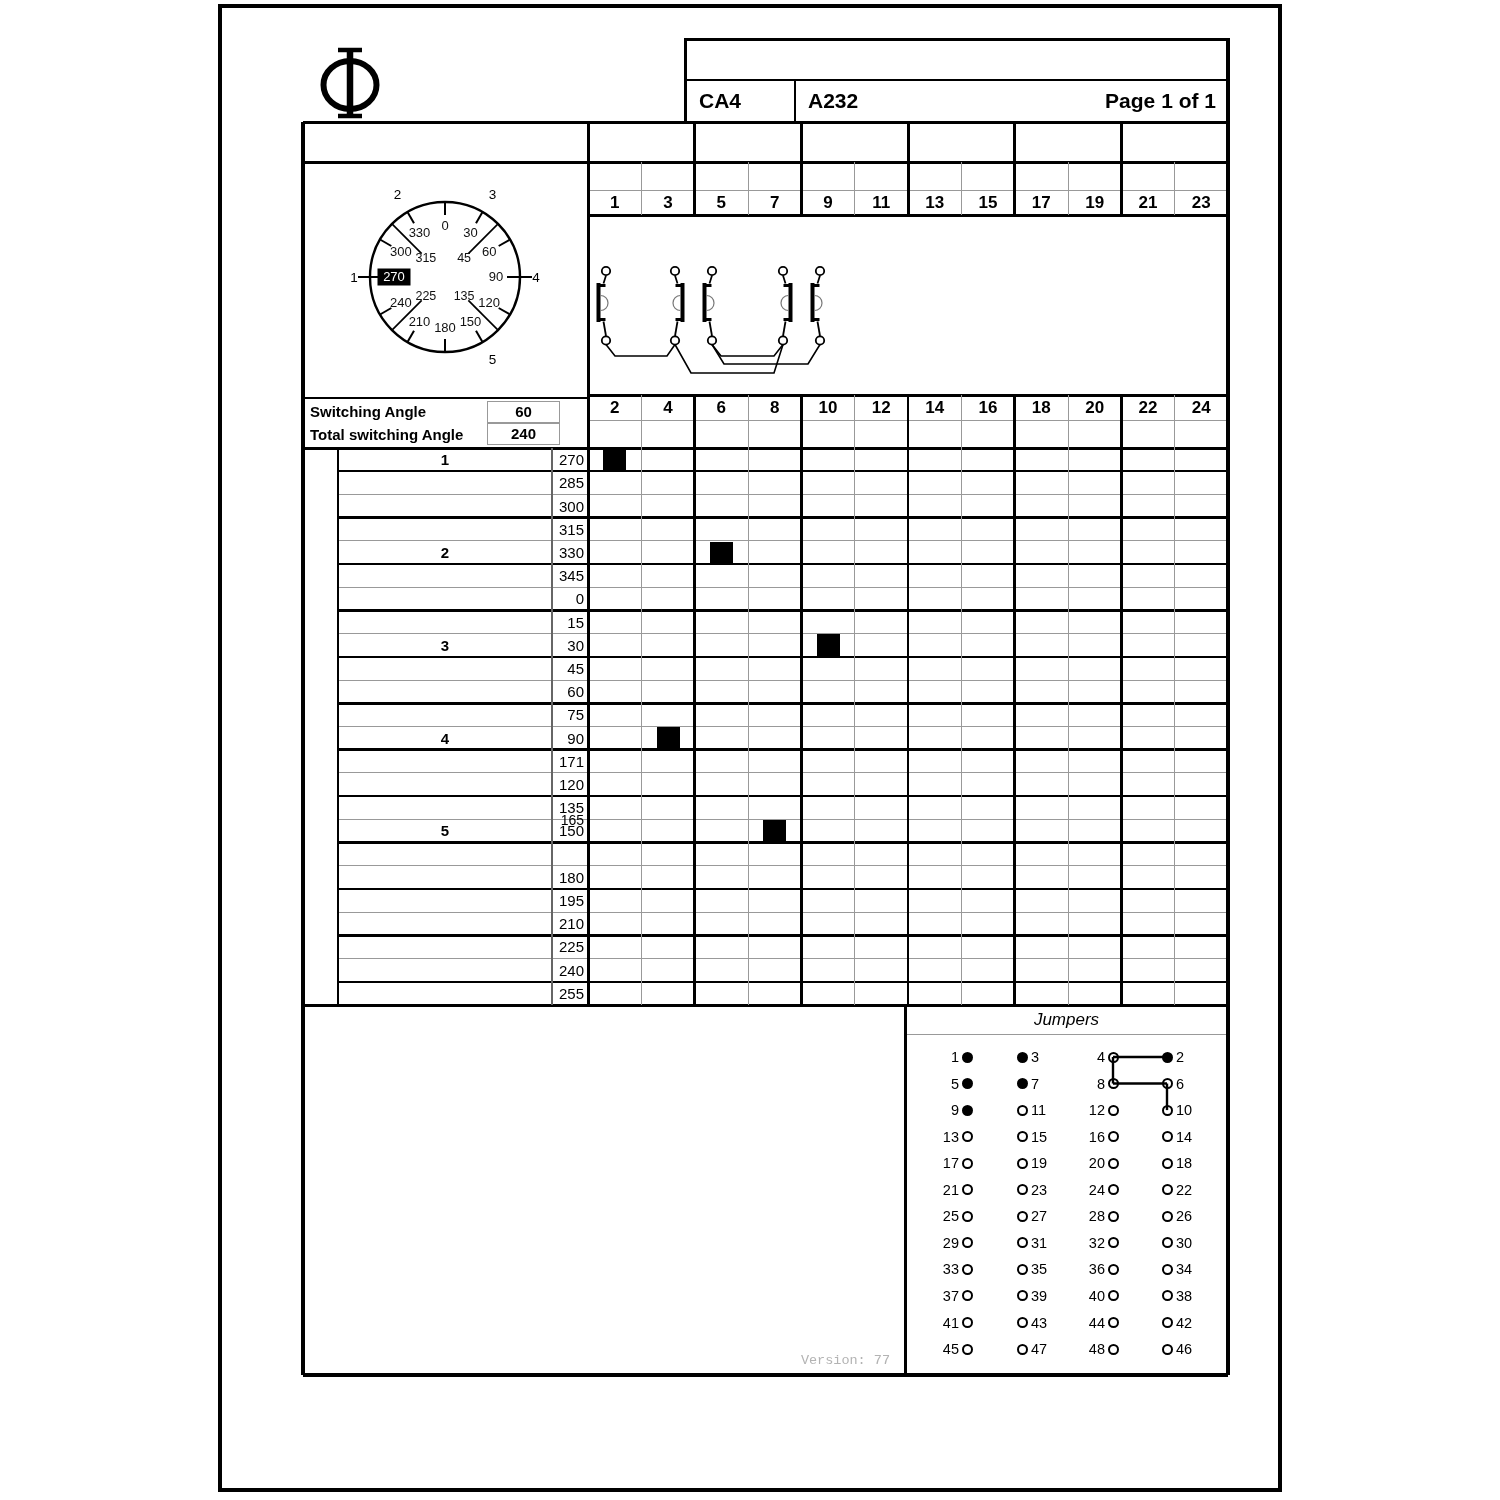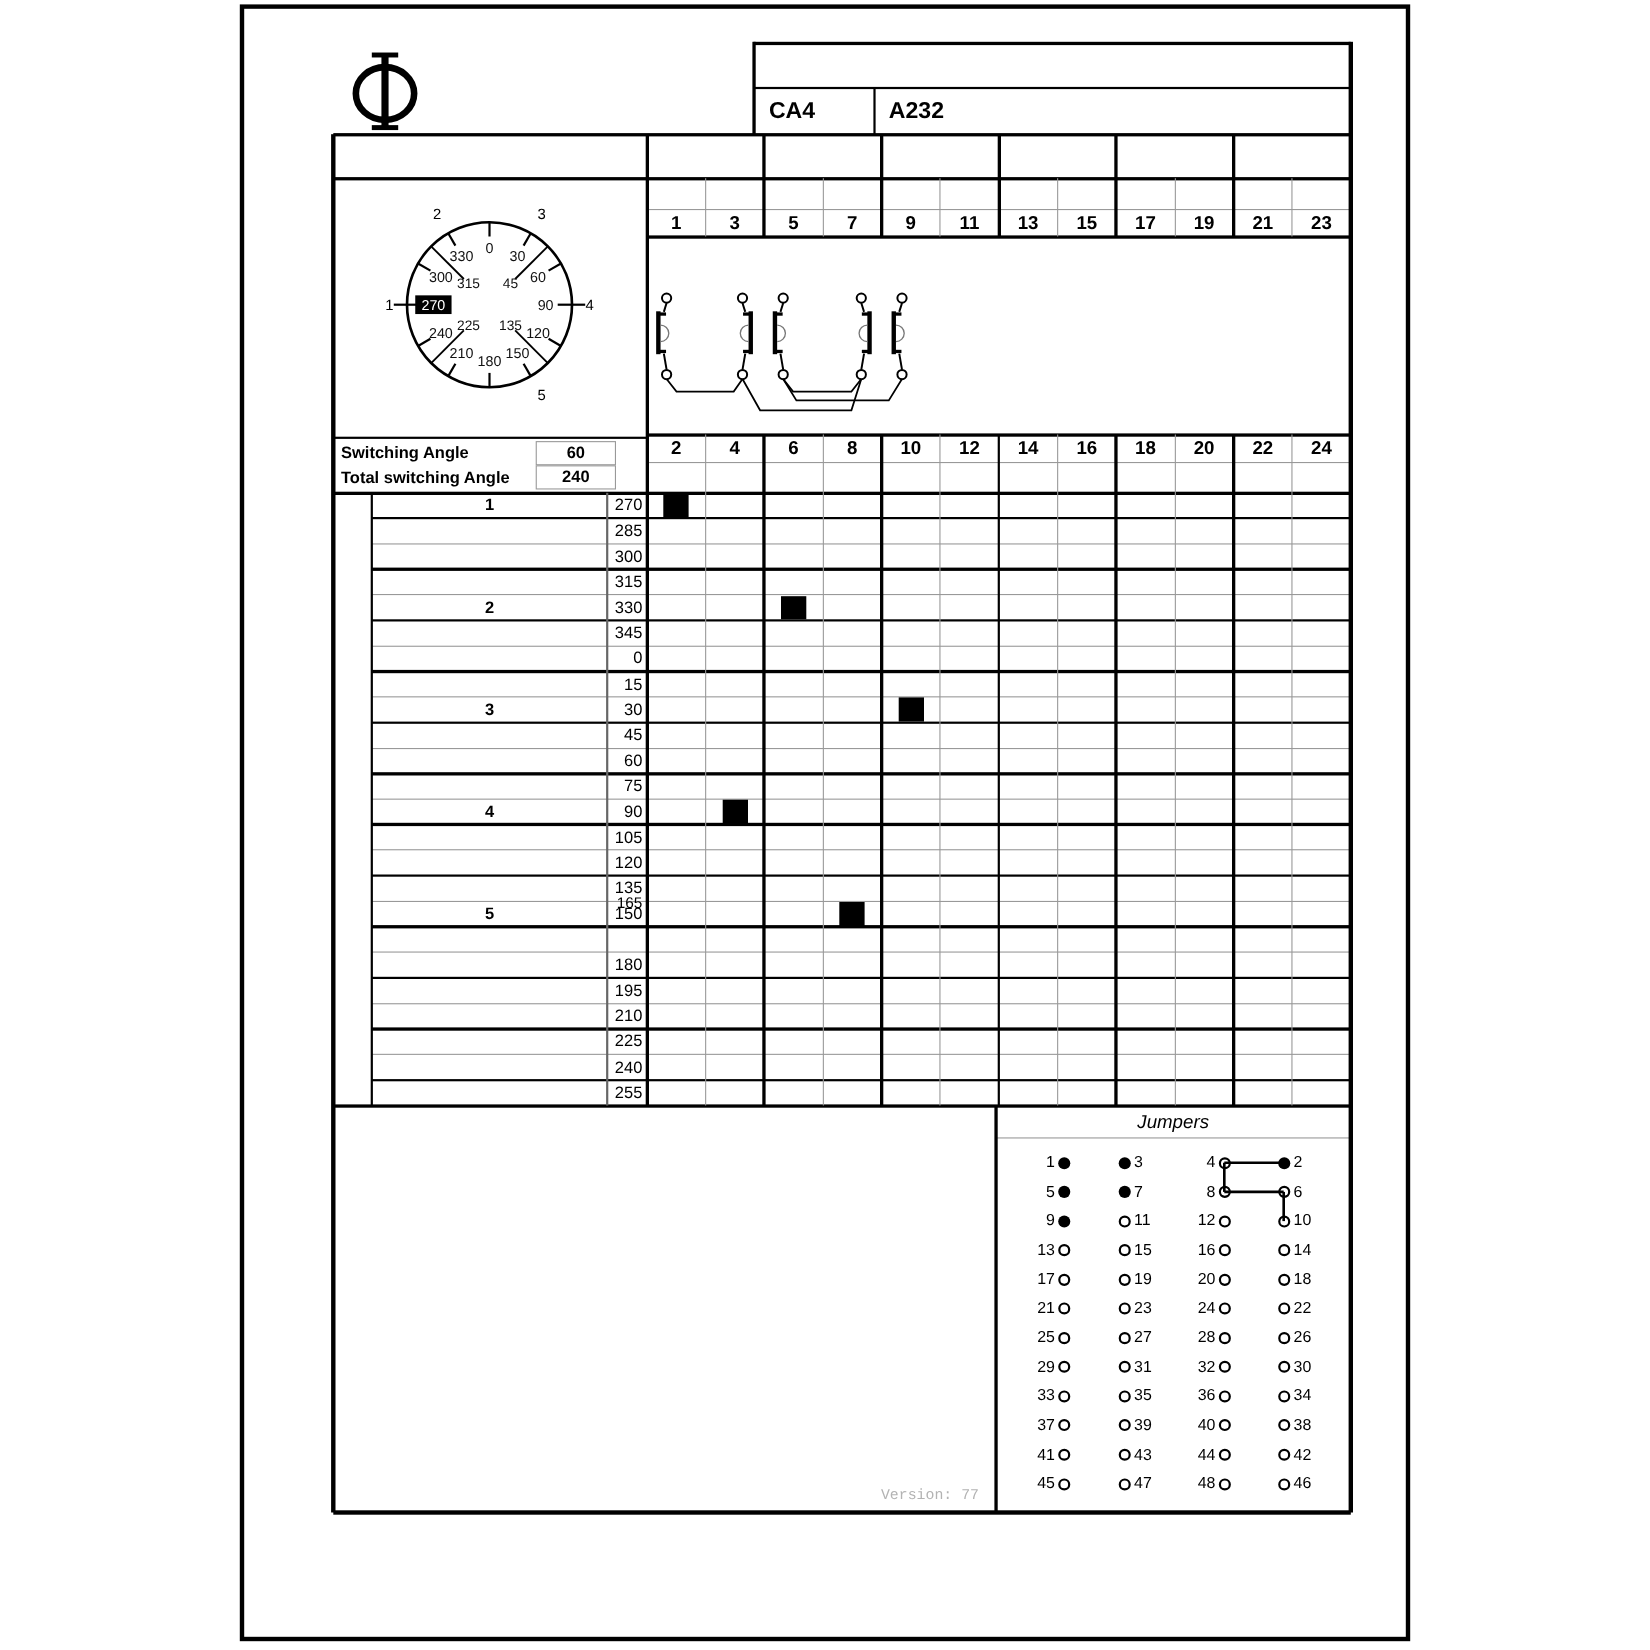--- a/index.html
+++ b/index.html
@@ -24,20 +24,21 @@
 
   <svg data-name="phi-icon" width="68" height="78" style="left:316px;top:44px;">
     <ellipse cx="34" cy="41" rx="26.5" ry="24" fill="none" stroke="#000" stroke-width="6"></ellipse>
     <line x1="34" y1="5" x2="34" y2="73" stroke="#000" stroke-width="6.5"></line>
     <line x1="22" y1="6" x2="46" y2="6" stroke="#000" stroke-width="4.5"></line>
     <line x1="22" y1="72" x2="46" y2="72" stroke="#000" stroke-width="4.5"></line>
   </svg>
 
   <div class="tc b" data-name="model-code" style="left:699px;top:80px;width:90px;height:42px;font-size:21px;">CA4</div>
   <div class="tc b" data-name="article-number" style="left:808px;top:80px;width:200px;height:42px;font-size:21px;">A232</div>
+  <div class="tc b r" data-name="page-indicator" style="left:1000px;top:80px;width:216px;height:42px;font-size:21px;">Page 1 of 1</div>
 
 
   <div class="tc b" data-name="switching-angle-label" style="left:310px;top:399px;width:175px;height:24px;font-size:15px;">Switching Angle</div>
   <div class="tc b" data-name="total-switching-angle-label" style="left:310px;top:422px;width:180px;height:24px;font-size:15px;">Total switching Angle</div>
   <div class="box b" data-name="switching-angle-value" style="left:487px;top:400.5px;width:73px;height:22px;font-size:15px;">60</div>
   <div class="box b" data-name="total-switching-angle-value" style="left:487px;top:422.5px;width:73px;height:22px;font-size:15px;">240</div>
 
   <div class="tc c" data-name="jumpers-title" style="left:905px;top:1006px;width:323px;height:27px;font-size:17px;font-style:italic;">Jumpers</div>
 
   <div class="tc r" data-name="version-text" style="left:590px;top:1352px;width:300px;height:16px;font-size:13.5px;color:#b3b3b3;font-family:'Liberation Mono','DejaVu Sans Mono',monospace;">Version: 77</div>
@@ -146,21 +147,21 @@
     <div class="tc r" data-name="angle-cell" style="left: 552px; top: 610.458px; width: 36px; height: 23.2083px; padding-right: 4px; font-size: 15px;">15</div>
     <div class="tc r" data-name="angle-cell" style="left: 552px; top: 633.667px; width: 36px; height: 23.2083px; padding-right: 4px; font-size: 15px;">30</div>
     <div class="tc c b" data-name="position-cell" style="left: 338px; top: 633.667px; width: 214px; height: 23.2083px; font-size: 15px;">3</div>
     <div class="mark" data-name="contact-closed-mark" style="left: 816.5px; top: 634.417px; width: 23px; height: 21.7083px;"></div>
     <div class="tc r" data-name="angle-cell" style="left: 552px; top: 656.875px; width: 36px; height: 23.2083px; padding-right: 4px; font-size: 15px;">45</div>
     <div class="tc r" data-name="angle-cell" style="left: 552px; top: 680.083px; width: 36px; height: 23.2083px; padding-right: 4px; font-size: 15px;">60</div>
     <div class="tc r" data-name="angle-cell" style="left: 552px; top: 703.292px; width: 36px; height: 23.2083px; padding-right: 4px; font-size: 15px; text-align: center;">75</div>
     <div class="tc r" data-name="angle-cell" style="left: 552px; top: 726.5px; width: 36px; height: 23.2083px; padding-right: 4px; font-size: 15px;">90</div>
     <div class="tc c b" data-name="position-cell" style="left: 338px; top: 726.5px; width: 214px; height: 23.2083px; font-size: 15px;">4</div>
     <div class="mark" data-name="contact-closed-mark" style="left: 656.5px; top: 727.25px; width: 23px; height: 21.7083px;"></div>
-    <div class="tc r" data-name="angle-cell" style="left: 552px; top: 749.708px; width: 36px; height: 23.2083px; padding-right: 4px; font-size: 15px;">105</div>
+    <div class="tc r" data-name="angle-cell" style="left: 552px; top: 749.708px; width: 36px; height: 23.2083px; padding-right: 4px; font-size: 15px;">171</div>
     <div class="tc r" data-name="angle-cell" style="left: 552px; top: 772.917px; width: 36px; height: 23.2083px; padding-right: 4px; font-size: 15px;">120</div>
     <div class="tc r" data-name="angle-cell" style="left: 552px; top: 796.125px; width: 36px; height: 23.2083px; padding-right: 4px; font-size: 15px;">135</div>
     <div class="tc r" data-name="angle-cell" style="left: 552px; top: 819.333px; width: 36px; height: 23.2083px; padding-right: 4px; font-size: 15px;">150</div>
     <div class="tc c b" data-name="position-cell" style="left: 338px; top: 819.333px; width: 214px; height: 23.2083px; font-size: 15px;">5</div>
     <div class="mark" data-name="contact-closed-mark" style="left: 763.167px; top: 820.083px; width: 23px; height: 21.7083px;"></div>
     <div class="tc r" data-name="angle-cell" style="left: 552px; top: 810px; width: 36px; height: 20px; padding-right: 4px; font-size: 14px;">165</div>
     <div class="tc r" data-name="angle-cell" style="left: 552px; top: 865.75px; width: 36px; height: 23.2083px; padding-right: 4px; font-size: 15px;">180</div>
     <div class="tc r" data-name="angle-cell" style="left: 552px; top: 888.958px; width: 36px; height: 23.2083px; padding-right: 4px; font-size: 15px;">195</div>
     <div class="tc r" data-name="angle-cell" style="left: 552px; top: 912.167px; width: 36px; height: 23.2083px; padding-right: 4px; font-size: 15px;">210</div>
     <div class="tc r" data-name="angle-cell" style="left: 552px; top: 935.375px; width: 36px; height: 23.2083px; padding-right: 4px; font-size: 15px;">225</div>

